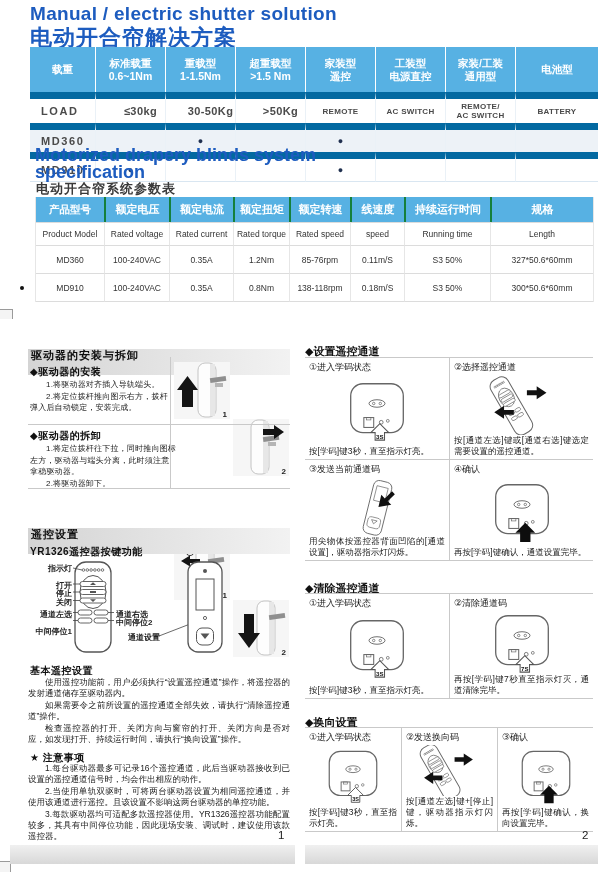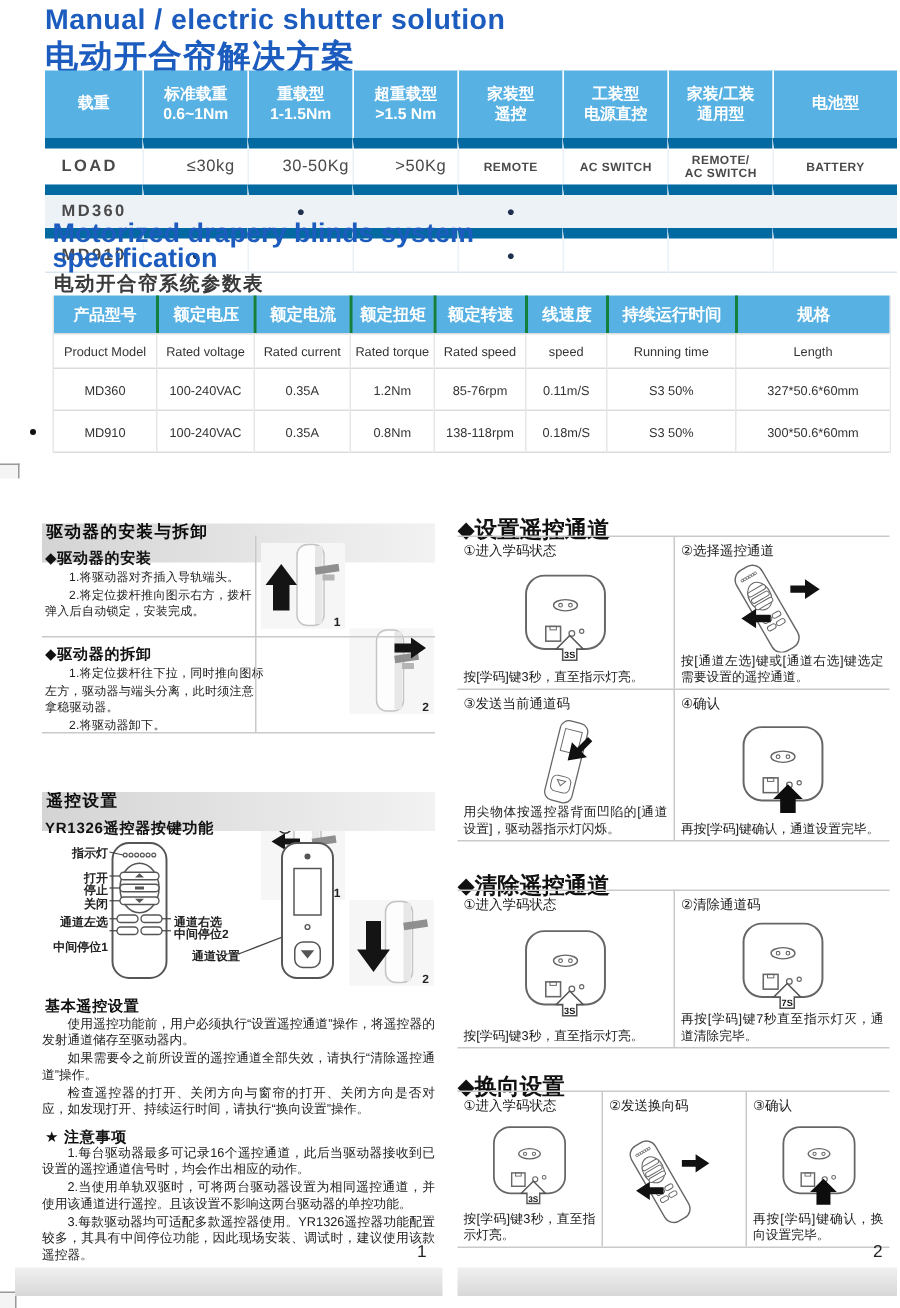--- a/index.html
+++ b/index.html
@@ -19,21 +19,21 @@
     align-items:center;justify-content:center;font-size:10.5px;font-weight:bold;
     line-height:13px;border-left:1px solid #fff;text-align:center;}
   #t1 .hc.c0{border-left:none;}
   #t1 .bc{display:flex;align-items:center;justify-content:center;border-top:7px solid #0369a1;
     border-left:1px solid #eaf1f7;background:#fff;}
   #t1 .bc.c0{border-left:none;justify-content:flex-start;padding-left:11px;}
   #t1 .r0{height:24px;} #t1 .r1,#t1 .r2{height:22px;}
   #t1 .r1{background:#edf2f7;}
   #t1 .r2{border-bottom:1px solid #d9e6f1;}
   .rowlab{font-size:11px;font-weight:bold;color:#4a4a4a;letter-spacing:1.6px;}
-  .vbig{font-size:11px;font-weight:normal;color:#4a4a4a;letter-spacing:.4px;margin-left:20px;}
+  .vbig{font-size:11px;font-weight:bold;color:#4a4a4a;letter-spacing:.4px;margin-left:20px;}
   .vsmall{font-size:8px;font-weight:bold;color:#4a4a4a;text-align:center;
     white-space:pre-line;line-height:9px;letter-spacing:.3px;}
   .dot{font-size:9px;color:#20304f;}
   
   #t2{display:grid;grid-template-columns:68px 65px 64px 56px 61px 54px 86px 103px;
     border-left:1px solid #e6e6e6;border-right:1px solid #e6e6e6;}
   #t2 .hc{background:#57b1e3;color:#fff;height:25px;display:flex;align-items:center;
     justify-content:center;font-size:11px;font-weight:bold;border-left:2px solid #15803d;}
   #t2 .hc.c0{border-left:none;font-size:10.5px;}
   #t2 .bc{display:flex;align-items:center;justify-content:center;font-size:8.5px;color:#333;
@@ -47,21 +47,21 @@
   .h-small{font-size:10px;font-weight:bold;color:#111;letter-spacing:.5px;}
   .bodyline{font-size:8px;line-height:11.5px;color:#222;white-space:nowrap;letter-spacing:.2px;}
   .ind{padding-left:16px;}
   .para{font-size:8.5px;line-height:11.4px;color:#222;text-indent:2em;margin:0 0 0 0;text-align:justify;}
   .hline{height:1px;background:#c9c9c9;}
   .vline{width:1px;background:#c9c9c9;}
   .figcell{width:56px;height:57px;position:relative;background:#f6f6f6;}
   .fignum{position:absolute;right:3px;bottom:0;font-size:8px;font-weight:bold;color:#222;}
   .rlabel{font-size:8px;font-weight:bold;color:#222;white-space:nowrap;}
   .lab-l{width:44px;text-align:right;}
-  .sectitle{font-size:15px;font-weight:bold;color:#111;}
+  .sectitle{font-size:11px;font-weight:bold;color:#111;}
   .stepgrid{display:grid;border-top:1px solid #c9c9c9;border-bottom:1px solid #c9c9c9;}
   .stepcell{display:flex;flex-direction:column;padding:3px 4px 2px;box-sizing:border-box;}
   .bl{border-left:1px solid #c9c9c9;} .bt{border-top:1px solid #c9c9c9;}
   .stepno{font-size:9px;color:#1a1a1a;margin-bottom:1px;}
   .stepfig{flex:1;display:flex;align-items:center;justify-content:center;overflow:hidden;}
   .stepcap{font-size:8.5px;line-height:11px;color:#1a1a1a;text-align:justify;}
   .footbar{height:19px;background:linear-gradient(180deg,#f0f0f0,#d8d8d8);}
   .pageno{font-size:11.5px;color:#222;}
   .corner{background:#f4f4f4;border-top:1px solid #9a9a9a;border-right:1px solid #9a9a9a;}
   svg{display:block;}
@@ -540,20 +540,21 @@
           <rect x="-8" y="-45" width="16" height="4" rx="2" fill="#fff" stroke="#666" stroke-width="0.8"></rect>
           <rect x="-8" y="-32" width="7.5" height="4" rx="2" fill="#fff" stroke="#666" stroke-width="0.8"></rect>
           <rect x="0.5" y="-32" width="7.5" height="4" rx="2" fill="#fff" stroke="#666" stroke-width="0.8"></rect>
           <rect x="-8" y="-25" width="7.5" height="4" rx="2" fill="#fff" stroke="#666" stroke-width="0.8"></rect>
           <rect x="0.5" y="-25" width="7.5" height="4" rx="2" fill="#fff" stroke="#666" stroke-width="0.8"></rect>
         </g>
         <path d="M52 20 H64 V15 L76 23 L64 31 V26 H52 Z" fill="#111"></path>
         <path d="M36 44 H24 V39 L12 47 L24 55 V50 H36 Z" fill="#111"></path>
       </svg>
     </div>
+    <div class="stepcap">按[通道左选]键+[停止]键，驱动器指示灯闪烁。</div>
   </div>
   <div class="stepcell bl">
     <div class="stepno">③确认</div>
     <div class="stepfig">
       <svg width="56" height="56" viewBox="0 0 66 66">
         <rect x="5" y="4" width="56" height="52" rx="13" fill="#fff" stroke="#666" stroke-width="1.4"></rect>
         <ellipse cx="33" cy="25" rx="8.5" ry="4" fill="none" stroke="#666" stroke-width="1"></ellipse>
         <circle cx="29.5" cy="25" r="1.3" fill="none" stroke="#666" stroke-width="0.8"></circle>
         <circle cx="36.5" cy="25" r="1.3" fill="none" stroke="#666" stroke-width="0.8"></circle>
         <rect x="19" y="40" width="10.5" height="10.5" fill="none" stroke="#666" stroke-width="1.1"></rect>

